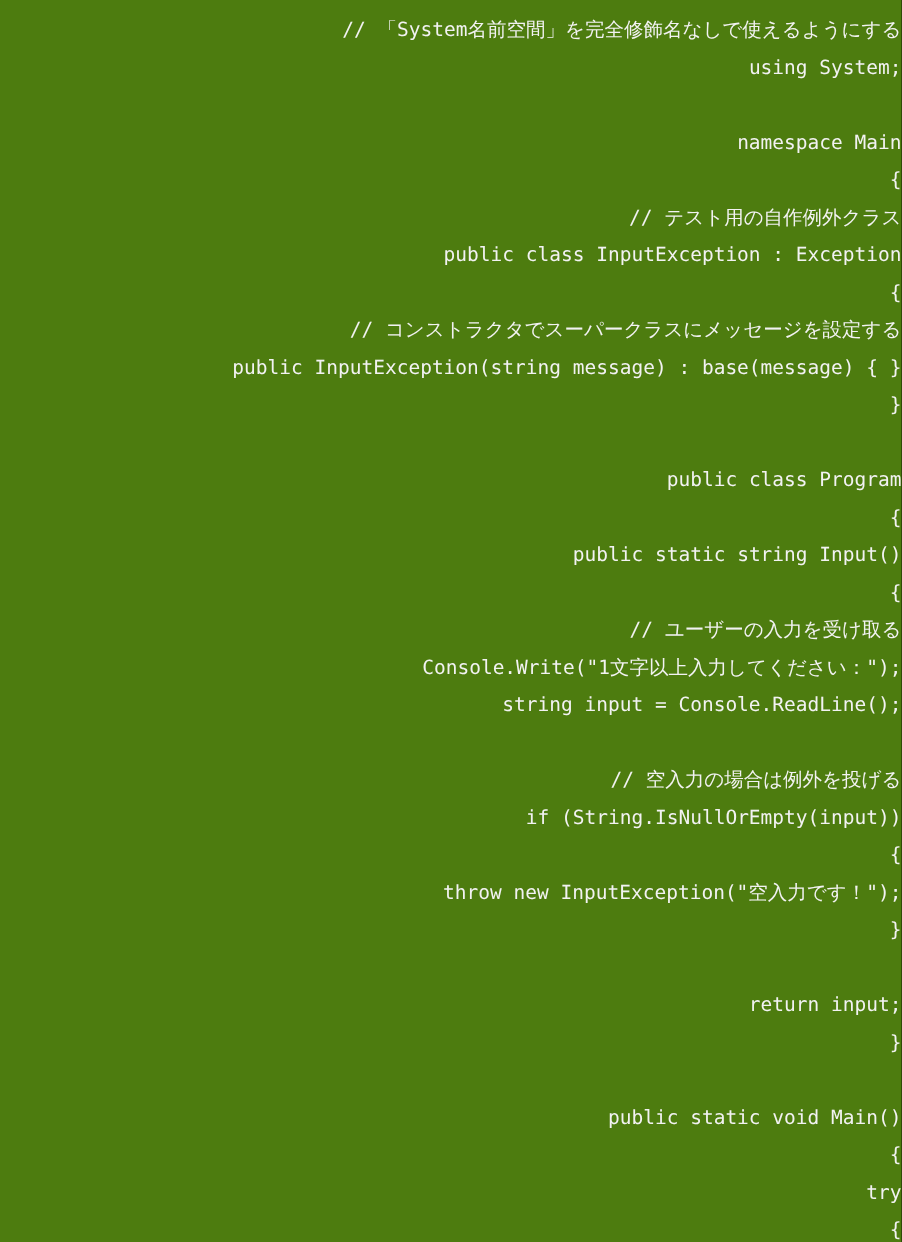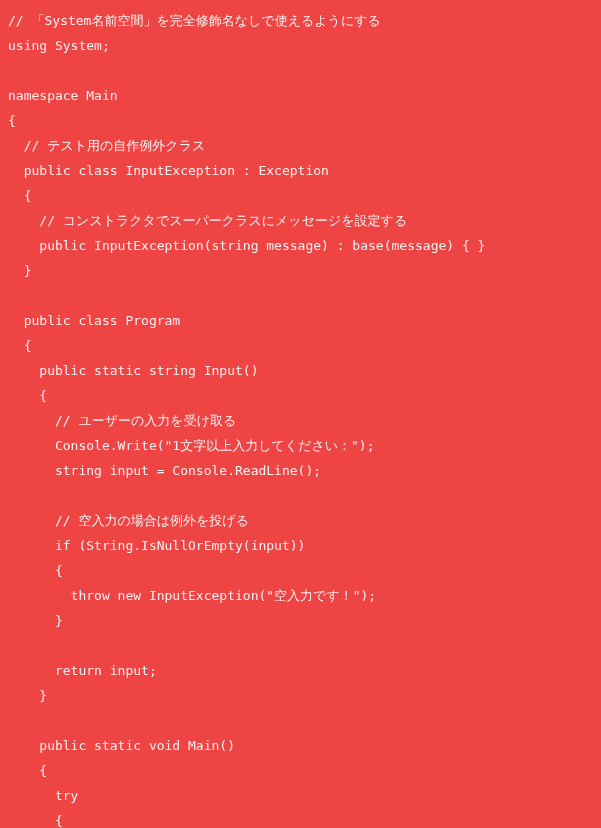--- a/index.html
+++ b/index.html
@@ -8,28 +8,29 @@
     background: #000000;
   }
   body {
     width: 601px;
     height: 828px;
     overflow: hidden;
   }
   #code-view {
     width: 601px;
     height: 828px;
-    background: #ef4444;
+    background: #4d7c0f;
     padding: 8px 0 0 8px;
     box-sizing: border-box;
     font-family: "DejaVu Sans Mono", "Liberation Mono", monospace;
     font-size: 13px;
     line-height: 25px;
     color: #f2f2f2;
     white-space: pre;
+    text-align: right;
     -webkit-font-smoothing: antialiased;
   }
   .code-line {
     height: 25px;
     white-space: pre;
     color: #f2f2f2;
     letter-spacing: 0px;
   }
   .code-line.blank {
     height: 25px;

